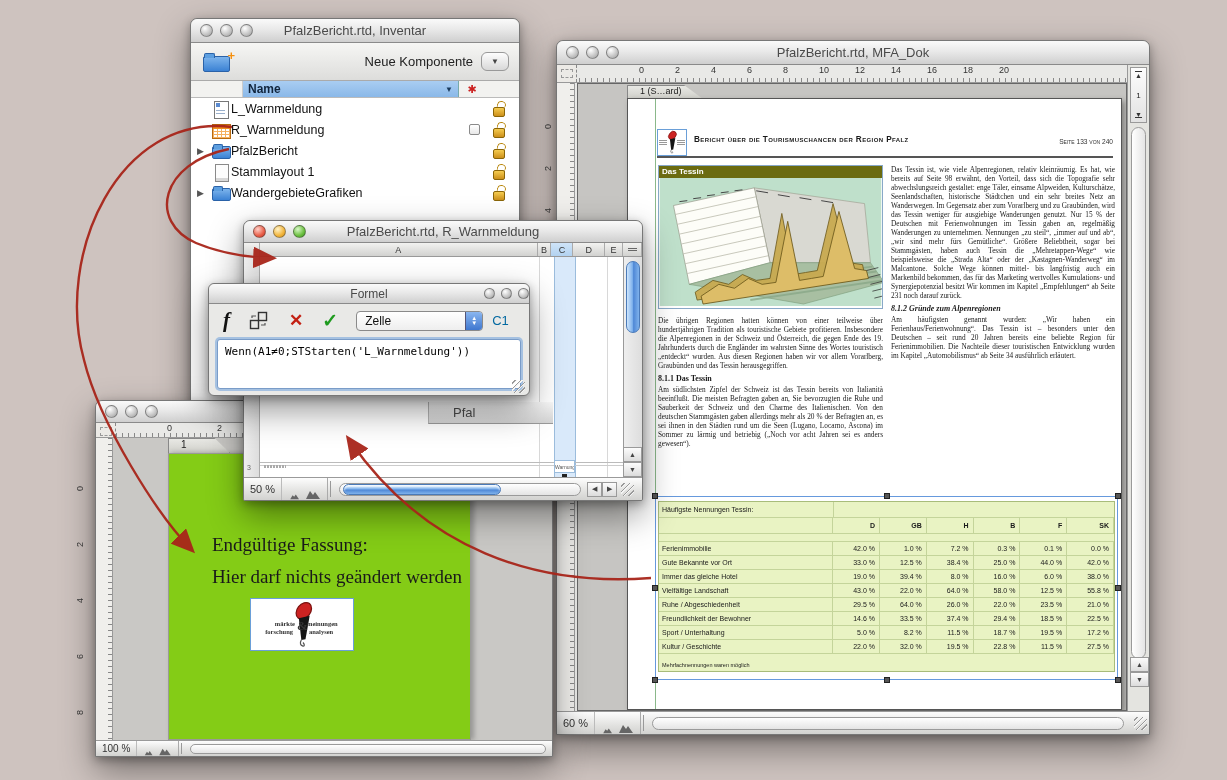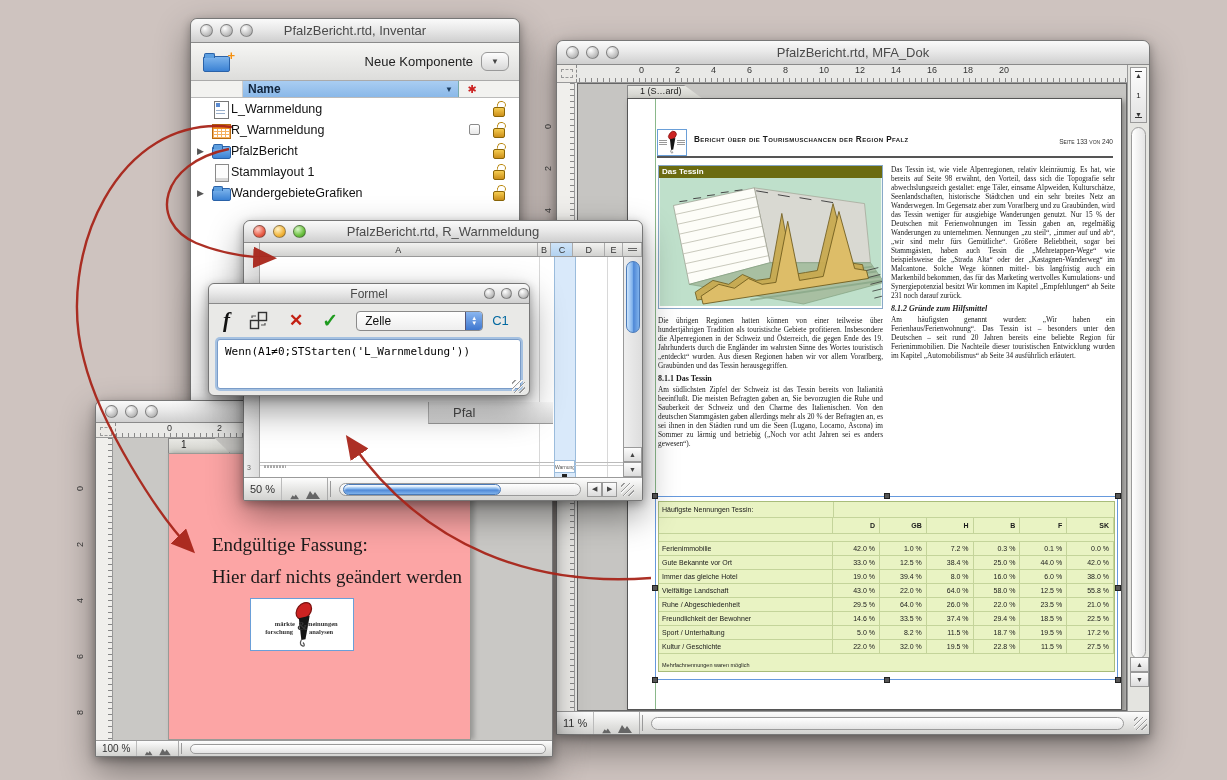--- a/index.html
+++ b/index.html
@@ -171,21 +171,21 @@
       border-right:1px solid #999;
       background-image:repeating-linear-gradient(#888 0 1px,transparent 1px 6px);
       background-size:4px 100%; background-position:right top; background-repeat:no-repeat; }
   .vnums { position:absolute; top:18px; left:0; width:14px; font-size:9px; color:#333; }
   .vnums span { display:block; height:56px; transform:rotate(-90deg); }
   #layout-content { position:absolute; left:17px; top:37px; right:0; bottom:16px; background:#c9c8c5;
       overflow:hidden; }
   .pagetab { position:absolute; background:linear-gradient(#e8e8e4,#cfcfc9); border:1px solid #888; border-bottom:none;
       clip-path:polygon(0 0,75% 0,100% 100%,0 100%); font-size:10px; color:#222; padding-left:12px; }
   #layout-tab { left:55px; top:0; width:62px; height:15px; }
-  #layout-page { position:absolute; left:55px; top:15px; width:303px; bottom:0; background:#fca5a5;
+  #layout-page { position:absolute; left:55px; top:15px; width:303px; bottom:0; background:#84cc16;
       border:1px solid #9a9a96; box-shadow:3px 0 5px rgba(0,0,0,.25); }
   #lp-line1, #lp-line2 { position:absolute; left:43px; font-family:"Liberation Serif", serif;
       font-size:19px; color:#1a1a1a; }
   #lp-line1 { top:80px; } #lp-line2 { top:112px; }
   .logobox { position:absolute; border:1px solid #6a9fd8; background:#fff; }
   #lp-logo { left:81px; top:144px; width:104px; height:53px; }
   .logo-words { position:absolute; inset:0; font-family:"Liberation Serif", serif; font-weight:bold; color:#333; }
   .lw { position:absolute; font-size:6.5px; }
   .lw.w1 { right:58px; top:21px; } .lw.w2 { left:56px; top:21px; }
   .lw.w3 { right:60px; top:29px; } .lw.w4 { left:58px; top:29px; }
@@ -374,21 +374,21 @@
               <line x1="218" y1="122" x2="230" y2="119"></line>
             </g>
           </svg>
         </div>
         <p>Die übrigen Regionen hatten können von einer teilweise über hundertjährigen Tradition als touristische Gebiete profitieren. Insbesondere die Alpenregionen in der Schweiz und Österreich, die gegen Ende des 19. Jahrhunderts durch die Engländer im wahrsten Sinne des Wortes touristisch „entdeckt“ wurden. Aus diesen Regionen haben wir vor allem Vorarlberg, Graubünden und das Tessin herausgegriffen.</p>
         <div class="dochead">8.1.1 Das Tessin</div>
         <p>Am südlichsten Zipfel der Schweiz ist das Tessin bereits von Italianità beeinflußt. Die meisten Befragten gaben an, Sie bevorzugten die Ruhe und Sauberkeit der Schweiz und den Charme des Italienischen. Von den deutschen Stammgästen gaben allerdings mehr als 20 % der Befragten an, es sei ihnen in den Städten rund um die Seen (Lugano, Locarno, Ascona) im Sommer zu lärmig und betriebig („Noch vor acht Jahren sei es anders gewesen“).</p>
       </div>
       <div class="doccol" id="col-right">
         <p>Das Tessin ist, wie viele Alpenregionen, relativ kleinräumig. Es hat, wie bereits auf Seite 98 erwähnt, den Vorteil, dass sich die Topografie sehr abwechslungsreich gestaltet: enge Täler, einsame Alpweiden, Kulturschätze, Seenlandschaften, historische Städtchen und ein sehr breites Netz an Wanderwegen. Im Gegensatz aber zum Vorarlberg und zu Graubünden, wird das Tessin weniger für ausgiebige Wanderungen genutzt. Nur 15 % der Deutschen mit Ferienwohnungen im Tessin gaben an, regelmäßig Wanderungen zu unternehmen. Nennungen „zu steil“, „immer auf und ab“, „wir sind mehr fürs Gemütliche“. Größere Beliebtheit, sogar bei Stammgästen, haben auch Tessin die „Mehretappen-Wege“ wie beispielsweise die „Strada Alta“ oder der „Kastagnen-Wanderweg“ im Malcantone. Solche Wege können mittel- bis langfristig auch ein Markenbild bekommen, das für das Marketing wertvolles Kumulations- und Synergiepotenzial besitzt Wir kommen im Kapitel „Empfehlungen“ ab Seite 231 noch darauf zurück.</p>
-        <div class="dochead it">8.1.2 Gründe zum Hilfsmittel</div>
+        <div class="dochead it">8.1.2 Gründe zum Alpenregionen</div>
         <p>Am häufigsten genannt wurden: „Wir haben ein Ferienhaus/Ferienwohnung“. Das Tessin ist – besonders unter den Deutschen – seit rund 20 Jahren bereits eine beliebte Region für Ferienimmobilien. Die Nachteile dieser touristischen Entwicklung wurden im Kapitel „Automobilismus“ ab Seite 34 ausführlich erläutert.</p>
       </div>
 
       <div id="selwrap">
         <span class="handle" style="left:-4px; top:-4px;"></span>
         <span class="handle" style="left:50%; top:-4px; margin-left:-3px;"></span>
         <span class="handle" style="right:-4px; top:-4px;"></span>
         <span class="handle" style="left:-4px; top:50%; margin-top:-3px;"></span>
         <span class="handle" style="right:-4px; top:50%; margin-top:-3px;"></span>
         <span class="handle" style="left:-4px; bottom:-4px;"></span>
@@ -487,21 +487,21 @@
                 <span class="t-val">27.5 %</span>
               </div>
             </div>
           <div class="t-row spacer2"></div>
           <div id="t-footnote">Mehrfachnennungen waren möglich</div>
         </div>
       </div>
     </div>
   </div>
   <div class="statusbar" style="height:23px">
-    <span class="zoombox">11 %</span>
+    <span class="zoombox">60 %</span>
     <span class="mtns">
       <svg class="mtn" width="14" height="8" viewBox="0 0 14 10">
           <path d="M1 9 L4 4 L6 6 L8 3 L12 9 Z"></path>
         </svg>
       <svg class="mtn" width="16" height="11" viewBox="0 0 16 11">
           <path d="M1 10 L5 2 L8 6 L10 3 L15 10 Z"></path>
         </svg>
     </span>
     <span class="splitline"></span>
     <span class="track"></span>

